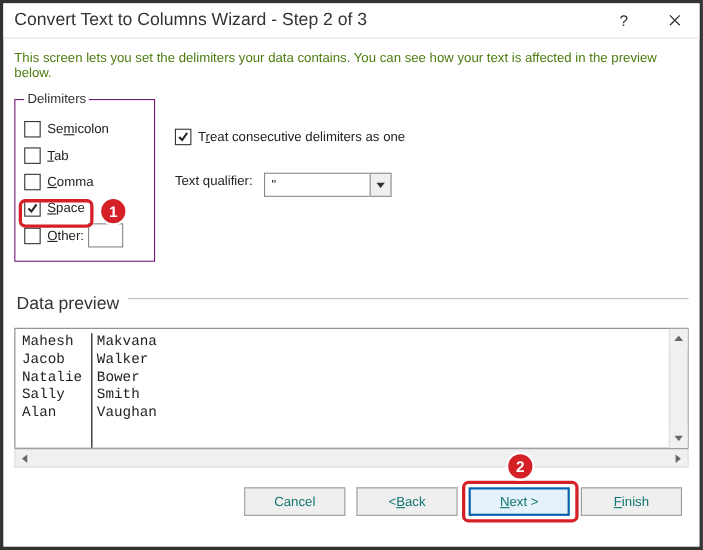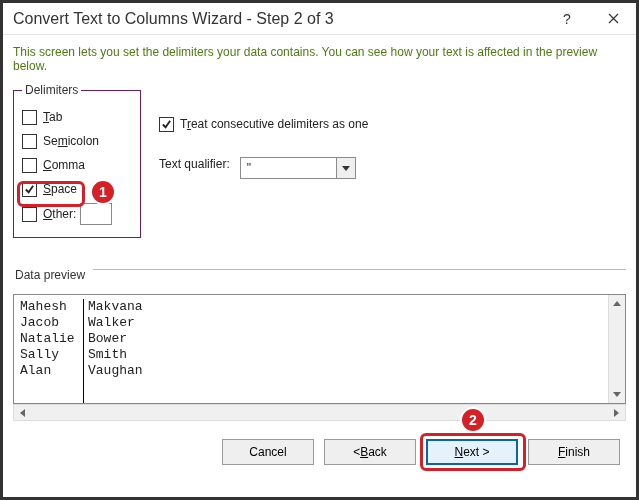--- a/index.html
+++ b/index.html
@@ -138,21 +138,21 @@
     border: 1px solid #8a8a8a;
     background: #efefef;
     display: flex; align-items: center; justify-content: center;
   }
   .combo .combo-btn svg { width: 8px; height: 5px; fill: #333; }
 
   .preview-wrap {
     margin-top: 30px;
   }
   .preview-label {
-    font-size: 12px;
+    font-size: 16px;
     color: #333;
     margin-bottom: 2px;
     padding-left: 2px;
   }
   .preview-rule {
     border-top: 1px solid #bcbcbc;
     margin-bottom: 14px;
     margin-left: 82px;
   }
   .preview {
@@ -211,21 +211,21 @@
     gap: 10px;
     padding: 18px 6px 0 0;
     position: relative;
   }
   .btn {
     width: 92px; height: 26px;
     border: 1px solid #9a9a9a;
     background: #efefef;
     display: flex; align-items: center; justify-content: center;
     font-size: 12px;
-    color: #000000;
+    color: #0f766e;
   }
   .btn .ul { text-decoration: underline; }
   .btn.primary {
     border: 2px solid #0a64ad;
     background: #e5f1fb;
   }
   .callout-box-2 {
     position: absolute;
     border: 3px solid #d62027;
     border-radius: 6px;
@@ -247,26 +247,26 @@
 
 <div class="body">
   <div class="desc">This screen lets you set the delimiters your data contains.  You can see how your text is affected in the preview below.</div>
 
   <div class="row1">
     <fieldset class="delims">
       <legend>Delimiters</legend>
 
       <div class="chkline">
         <span class="chkbox"></span>
-        <span class="chklabel"><span></span><span class="ul">T</span><span>ab</span></span>
+        <span class="chklabel"><span>Se</span><span class="ul">m</span><span>icolon</span></span>
       </div>
 
       <div class="chkline">
         <span class="chkbox"></span>
-        <span class="chklabel"><span>Se</span><span class="ul">m</span><span>icolon</span></span>
+        <span class="chklabel"><span></span><span class="ul">T</span><span>ab</span></span>
       </div>
 
       <div class="chkline">
         <span class="chkbox"></span>
         <span class="chklabel"><span></span><span class="ul">C</span><span>omma</span></span>
       </div>
 
       <div class="chkline" style="position:relative;">
         <span class="chkbox">
           <svg viewBox="0 0 12 12">

